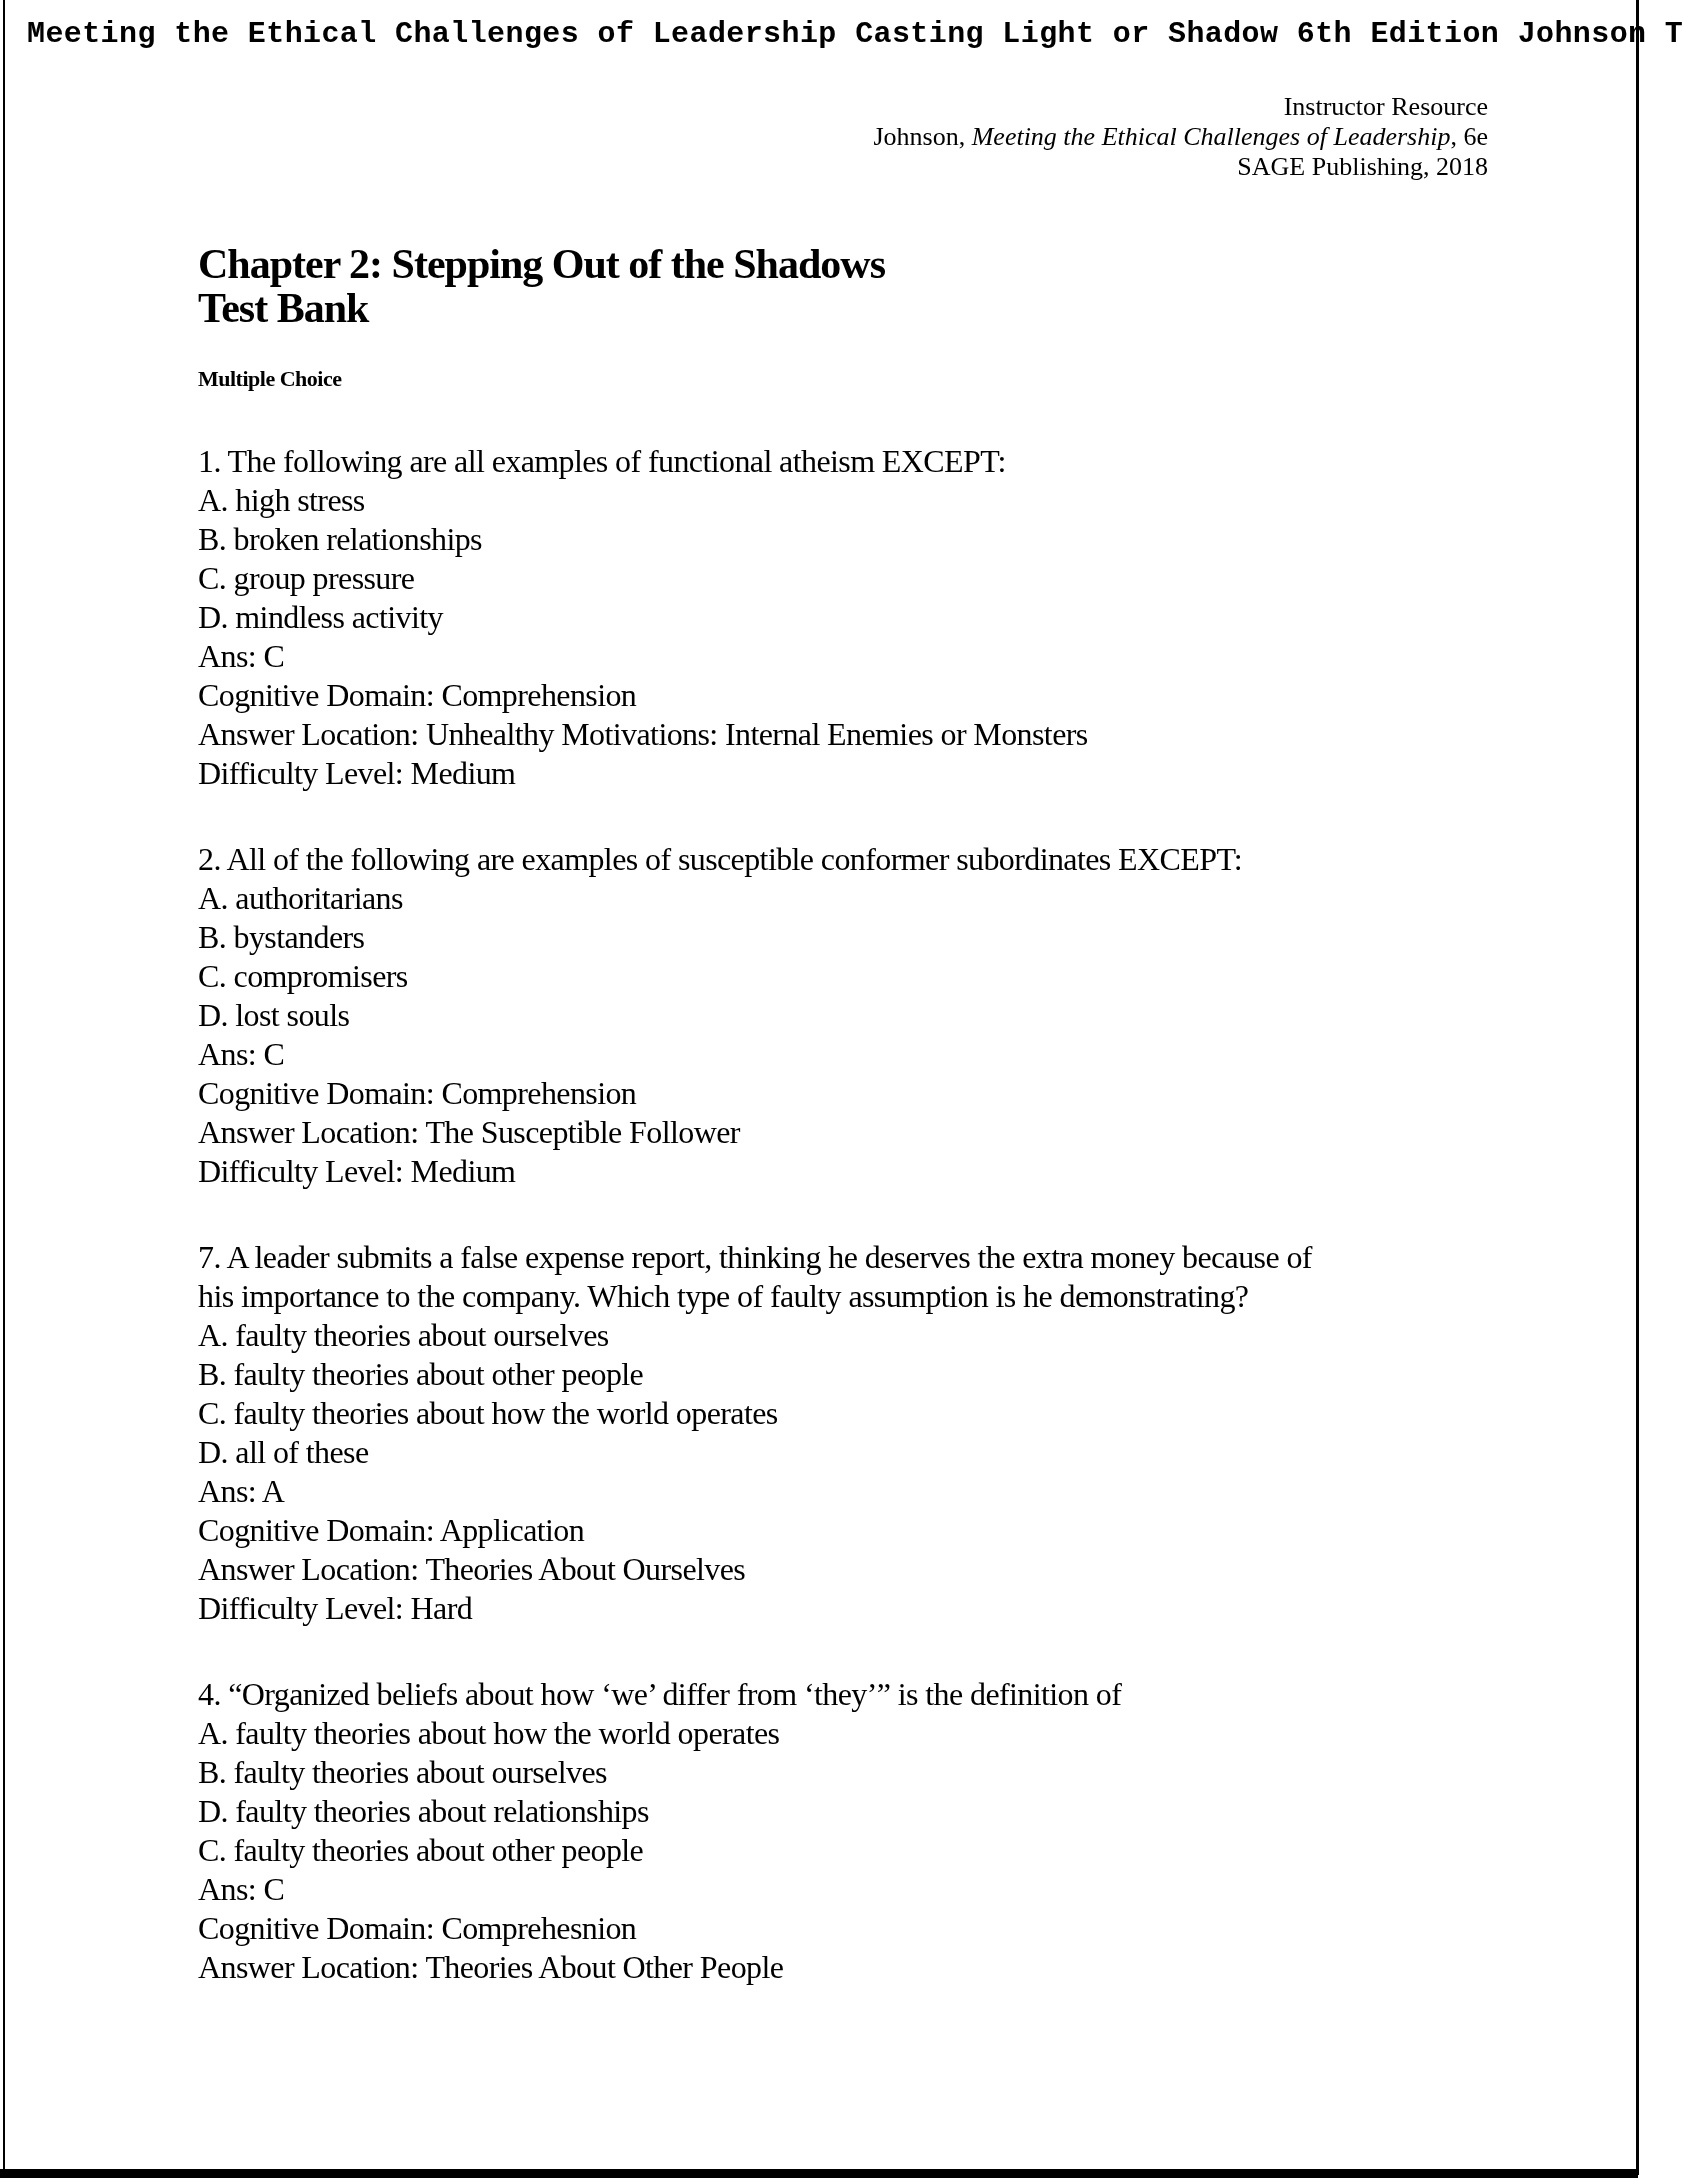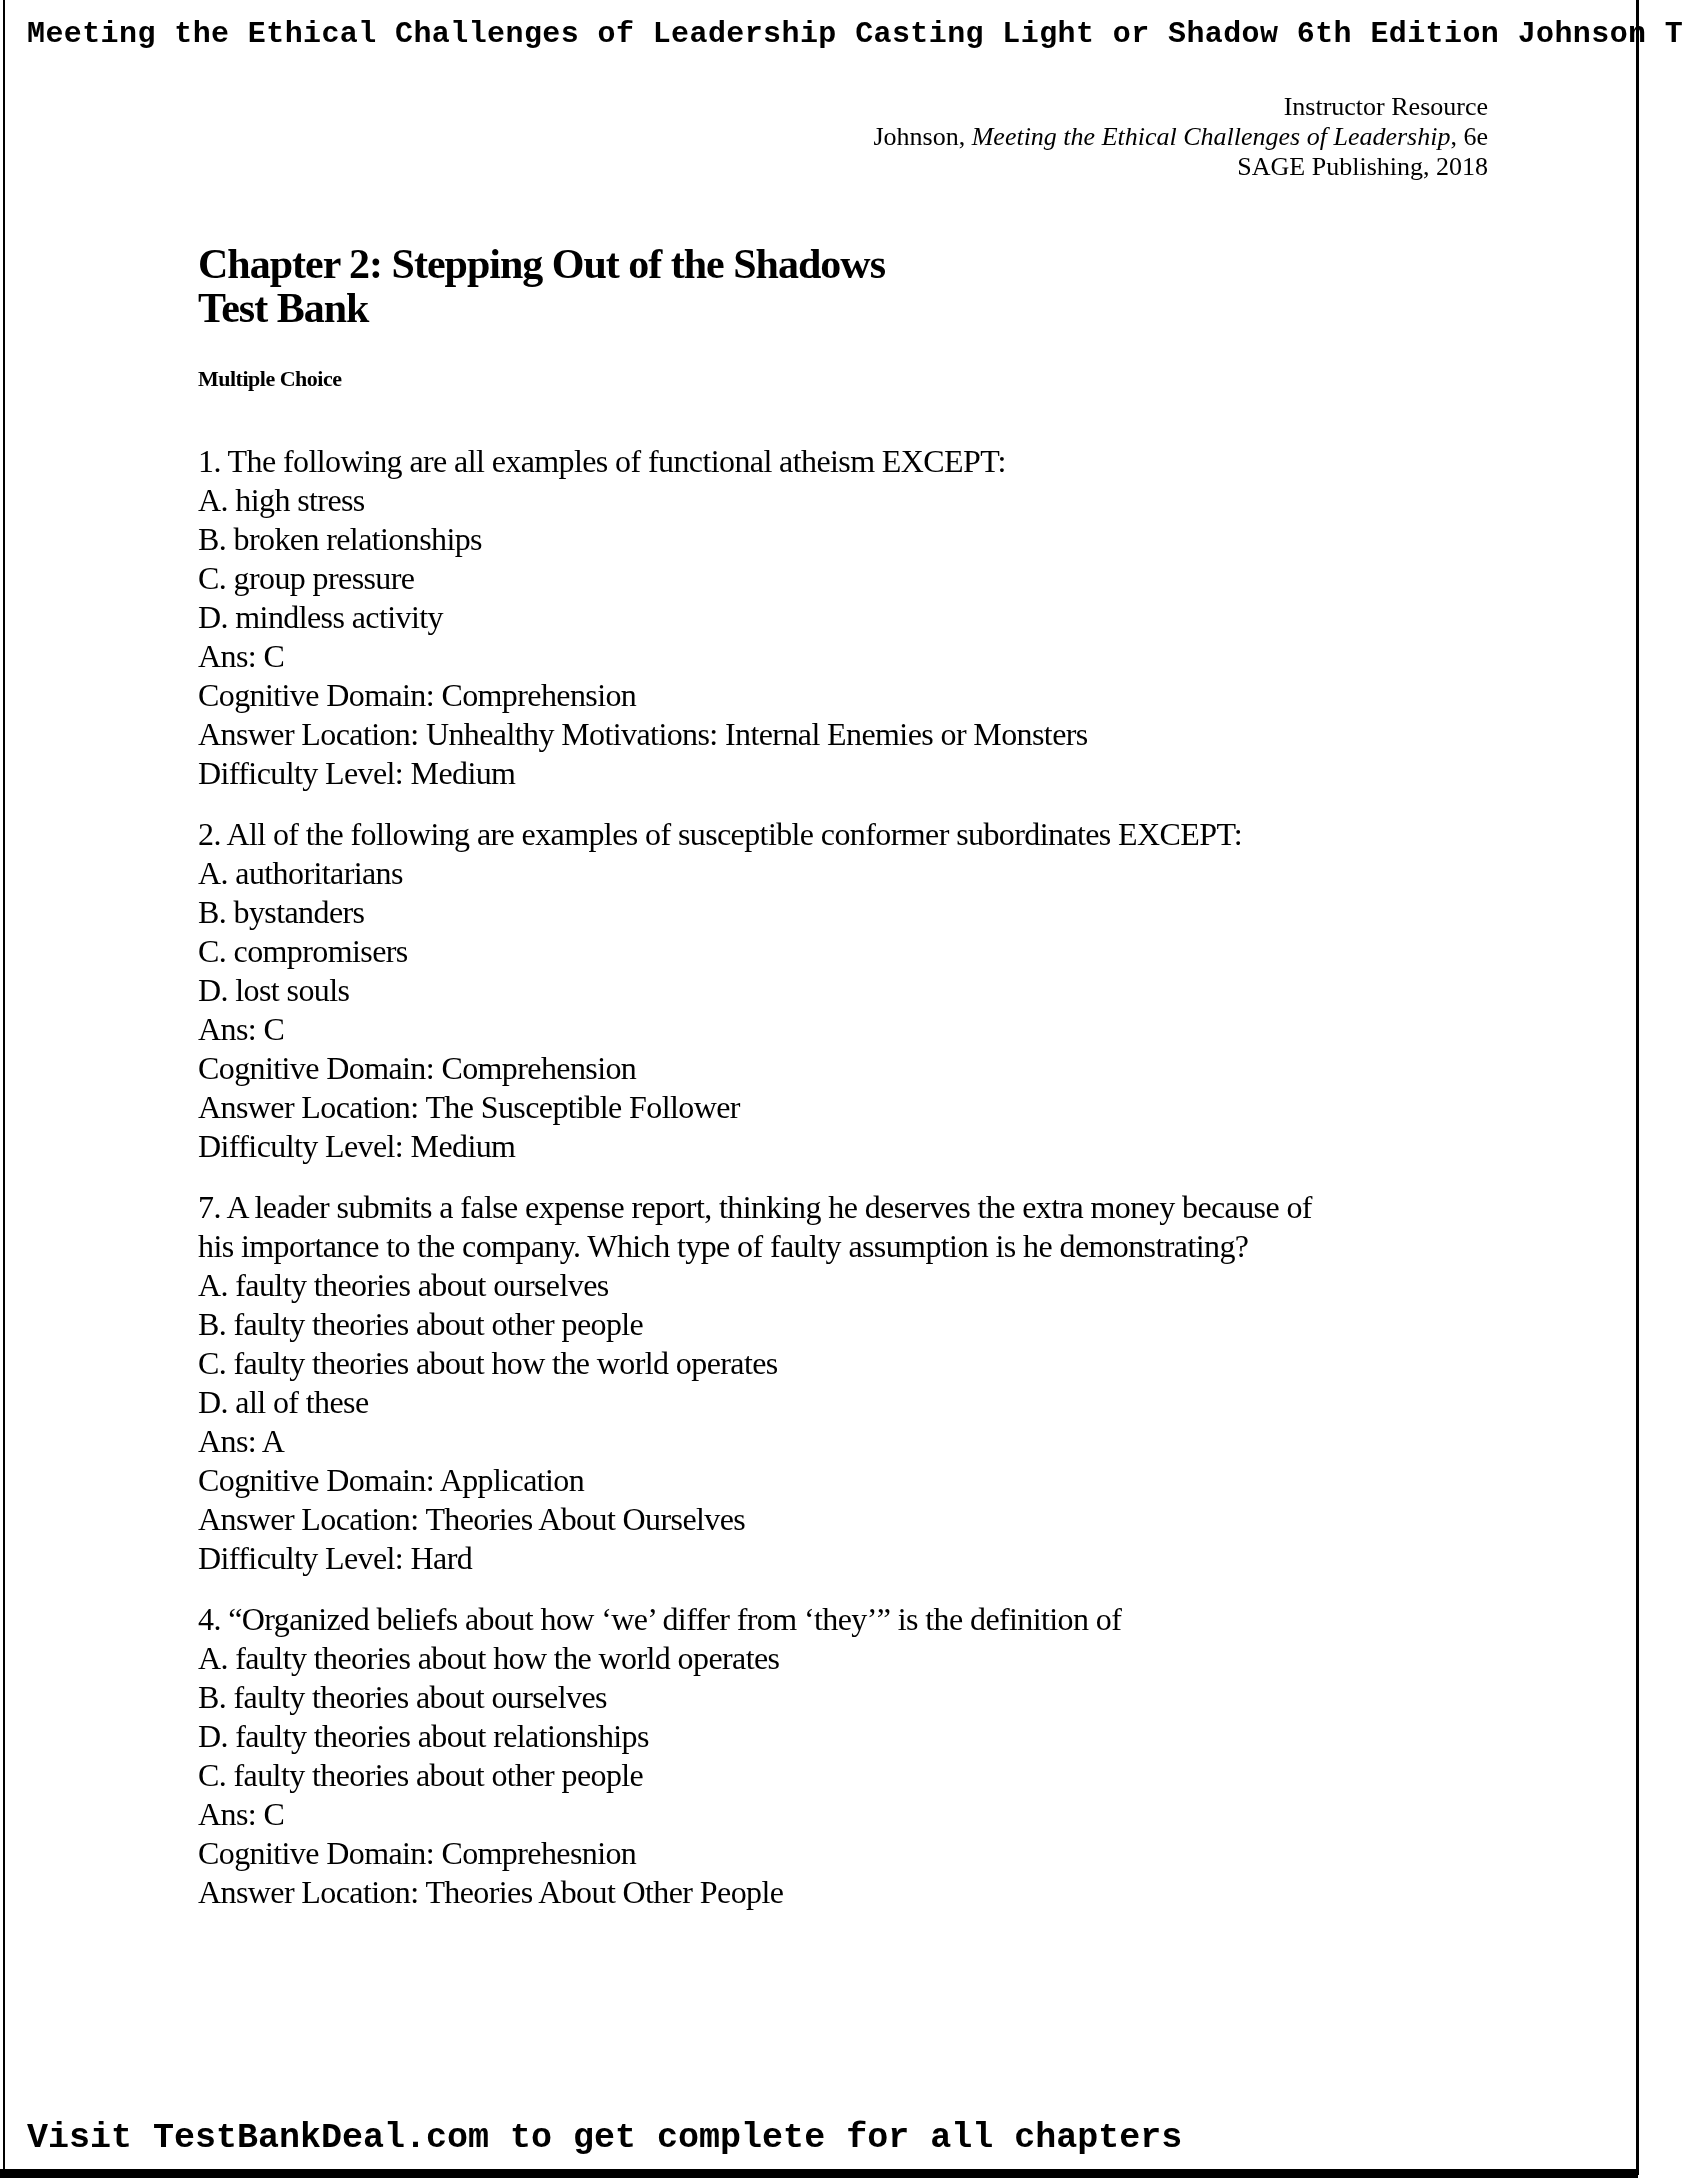--- a/index.html
+++ b/index.html
@@ -48,21 +48,21 @@
   }
   .section-heading {
     position: absolute; left: 198px; top: 359px;
     font-weight: bold; font-size: 22px; line-height: 39px;
     letter-spacing: -0.5px; white-space: nowrap;
   }
   .questions {
     position: absolute; left: 198px; top: 442px;
     font-size: 32px; line-height: 39px; letter-spacing: -0.6px;
   }
-  .question + .question { margin-top: 22px; }
+  .question + .question { margin-top: 47px; }
   .qline { white-space: nowrap; }
 </style>
 </head>
 <body>
 
 <div class="page">
 
   <div class="border-left"></div>
   <div class="border-right"></div>
   <div class="bottom-bar"></div>
@@ -122,16 +122,15 @@
         <div class="qline">A. faulty theories about how the world operates</div>
         <div class="qline">B. faulty theories about ourselves</div>
         <div class="qline">D. faulty theories about relationships</div>
         <div class="qline">C. faulty theories about other people</div>
         <div class="qline">Ans: C</div>
         <div class="qline">Cognitive Domain: Comprehesnion</div>
         <div class="qline">Answer Location: Theories About Other People</div>
       </div>
     </div>
 
-  <div class="bottom-banner">Visit TestBankDeal.com to get complete for all chapters</div>
 
 </div>
 
 
 </body></html>

